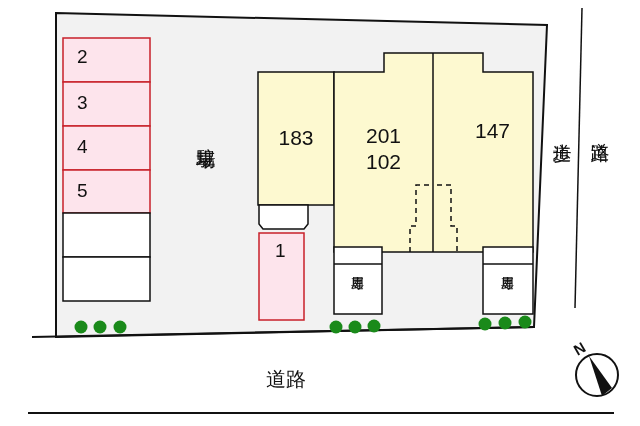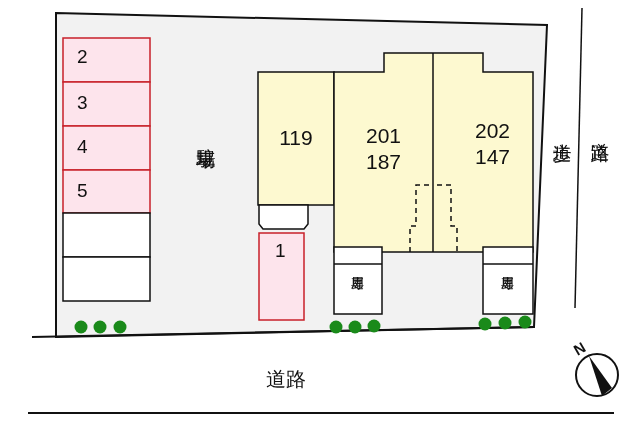--- a/index.html
+++ b/index.html
@@ -76,28 +76,27 @@
 
 <div class="abs num" style="left:77px;top:46px;">2</div>
 <div class="abs num" style="left:77px;top:92px;">3</div>
 <div class="abs num" style="left:77px;top:136px;">4</div>
 <div class="abs num" style="left:77px;top:180px;">5</div>
 <div class="abs num" style="left:275px;top:240px;">1</div>
 
 <div class="abs vert" style="left:194px;top:133px;">駐車場</div>
 
 <div class="abs bldg-label" style="left:258px;top:125px;width:76px;">
-  <div>119</div>
+  <div>183</div>
 </div>
 <div class="abs bldg-label" style="left:334px;top:123px;width:99px;">
   <div>201</div>
-  <div>187</div>
+  <div>102</div>
 </div>
 <div class="abs bldg-label" style="left:443px;top:118px;width:99px;">
-  <div>202</div>
   <div>147</div>
 </div>
 
 <div class="abs garden" style="left:351px;top:266px;">専用庭</div>
 <div class="abs garden" style="left:501px;top:266px;">専用庭</div>
 
 <div class="abs road" style="left:266px;top:366px;">道路</div>
 <div class="abs vert" style="left:550px;top:128px;">歩道</div>
 <div class="abs vert" style="left:588px;top:128px;">道路</div>
 

